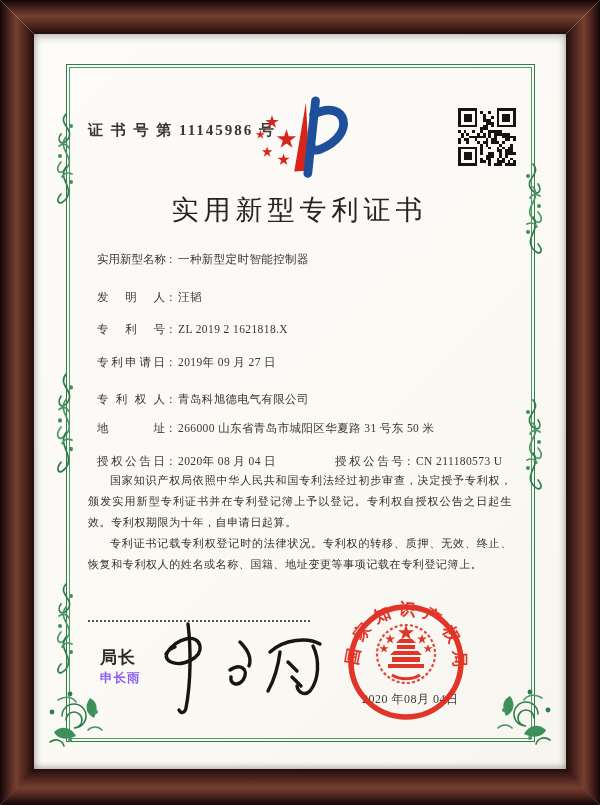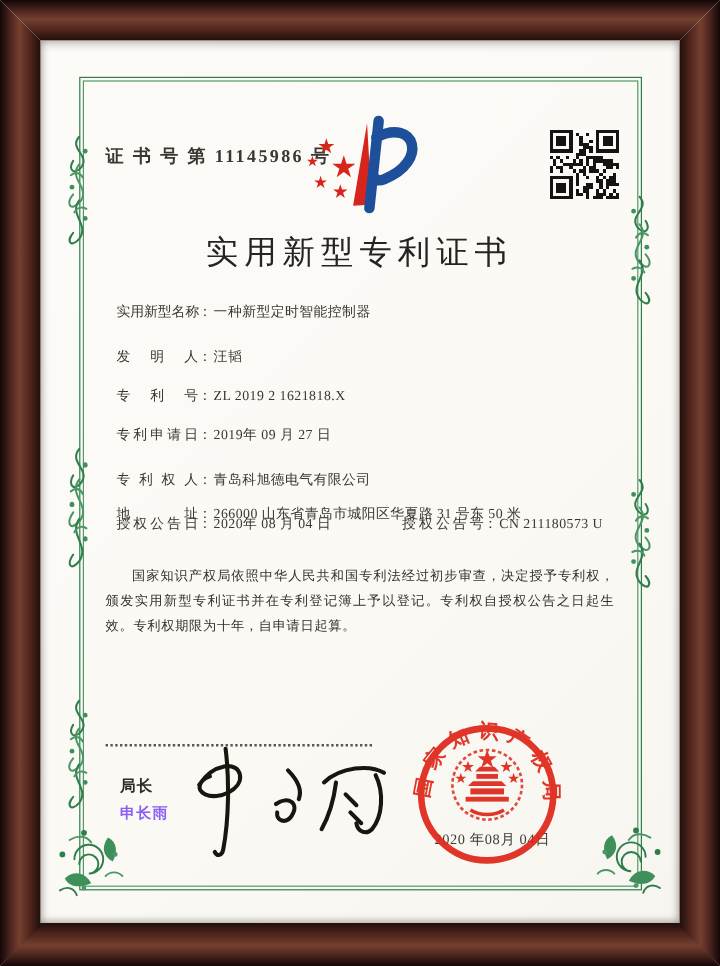--- a/index.html
+++ b/index.html
@@ -38,27 +38,27 @@
     color:#3a3733;letter-spacing:2px;z-index:5;}
   .logo{position:absolute;left:252px;top:94px;width:100px;height:92px;z-index:5;}
   .qr{position:absolute;left:458px;top:108px;width:58px;height:58px;z-index:5;}
   .title{position:absolute;left:66px;top:192px;width:467px;text-align:center;
     font-size:27px;font-weight:normal;color:#262321;letter-spacing:5px;z-index:5;}
   .frow{position:absolute;left:97px;font-size:11.5px;font-weight:normal;color:#3b3630;
     white-space:nowrap;z-index:5;}
   .flabel{display:inline-block;width:68px;text-align:justify;text-align-last:justify;vertical-align:top;}
   .fcolon{display:inline-block;width:13px;}
   .fvalue{letter-spacing:.4px;}
-  .r0{top:252px}.r1{top:290px}.r2{top:322px}.r3{top:355px}.r4{top:392px}.r5{top:421px}.r6{top:429px}
+  .r0{top:252px}.r1{top:290px}.r2{top:322px}.r3{top:355px}.r4{top:392px}.r5{top:421px}.r6{top:454px}
   .fgroup2{position:absolute;left:238px;top:0;white-space:nowrap;}
   .bodytext{position:absolute;left:88px;top:470px;width:424px;font-size:11px;
     line-height:21px;color:#35312c;text-align:justify;letter-spacing:.6px;z-index:5;}
   .bodytext p{margin:0;text-indent:2em;}
   .microline{position:absolute;left:88px;top:620px;width:222px;border-top:2px dotted #5a5550;z-index:5;}
-  .post{position:absolute;left:100px;top:646px;font-size:13px;font-weight:bold;color:#2d2a26;letter-spacing:1px;z-index:5;text-align:right;}
+  .post{position:absolute;left:100px;top:646px;font-size:17px;font-weight:bold;color:#2d2a26;letter-spacing:1px;z-index:5;text-align:right;}
   .post-name{position:absolute;left:100px;top:670px;font-size:12.5px;font-weight:bold;color:#8b5cf6;letter-spacing:1px;z-index:5;}
   .signature{position:absolute;left:150px;top:618px;width:192px;height:100px;z-index:6;}
   .seal-date{position:absolute;left:362px;top:691px;font-size:12px;color:#3f3a34;
     letter-spacing:.5px;z-index:5;white-space:nowrap;}
   .seal{position:absolute;left:340px;top:596px;width:132px;height:132px;z-index:7;opacity:.94;}
 </style>
 </head>
 <body>
 
 <div class="paper"></div>
@@ -370,20 +370,21 @@
   <span>
     <span class="flabel">授权公告日</span><span class="fcolon">：</span><span class="fvalue">2020年 08 月 04 日</span>
   </span>
   <span class="fgroup2">
     <span class="flabel">授权公告号</span><span class="fcolon">：</span><span class="fvalue">CN 211180573 U</span>
   </span>
 </div>
 
 <div class="bodytext">
   <p>国家知识产权局依照中华人民共和国专利法经过初步审查，决定授予专利权，颁发实用新型专利证书并在专利登记簿上予以登记。专利权自授权公告之日起生效。专利权期限为十年，自申请日起算。</p>
+  <p>专利证书记载专利权登记时的法律状况。专利权的转移、质押、无效、终止、恢复和专利权人的姓名或名称、国籍、地址变更等事项记载在专利登记簿上。</p>
 </div>
 
 <div class="microline"></div>
 <div class="post">局长</div>
 <div class="post-name">申长雨</div>
 
 <svg class="signature" viewBox="0 0 192 100">
   <g stroke="#1b150f" stroke-width="3.4" fill="none" stroke-linecap="round" stroke-linejoin="round">
     <path d="M16,36 C28,18 48,16 50,28 C52,40 32,49 21,44 C13,40 16,32 25,29"></path>
     <path d="M38,6 C41,30 41,64 36,90 C35,95 31,96 29,92"></path>

